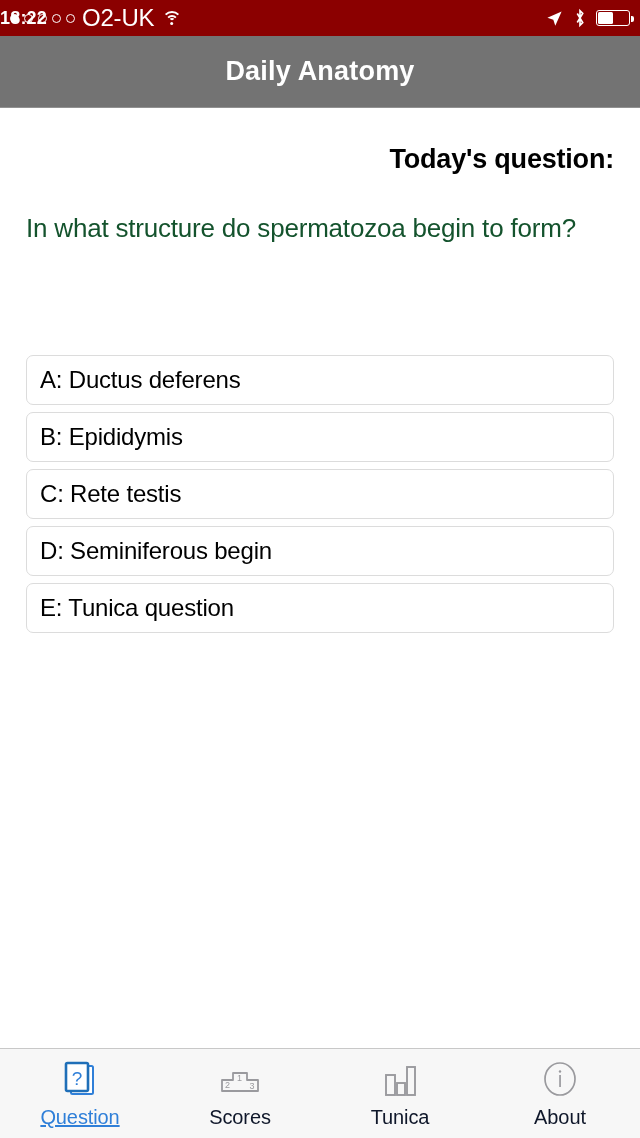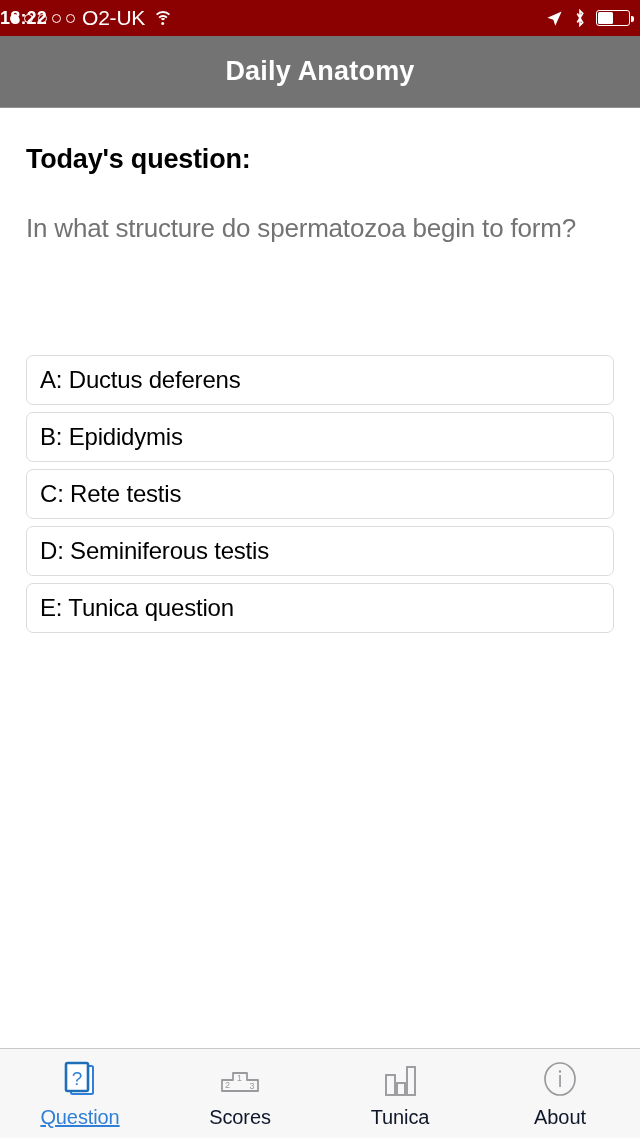--- a/index.html
+++ b/index.html
@@ -13,21 +13,21 @@
 
   
   .statusbar {
     height:36px; background:#8B0000; color:#ffffff;
     display:flex; align-items:center; position:relative; flex:0 0 36px;
   }
   .sb-left { display:flex; align-items:center; gap:7px; padding-left:10px; }
   .dots { display:flex; align-items:center; gap:5px; }
   .dot { width:9px; height:9px; border-radius:50%; border:1.6px solid #ffffff; }
   .dot.filled { background:#ffffff; }
-  .carrier { font-size:21px; letter-spacing:-0.2px; font-weight:400;text-align:center; }
+  .carrier { font-size:24px; letter-spacing:-0.2px; font-weight:400;text-align:center; }
   .wifi { width:21px; height:16px; position:relative; display:inline-block; }
   .wifi i { position:absolute; left:50%; transform:translateX(-50%); border:2px solid #fff;
             border-bottom-color:transparent; border-left-color:transparent; border-right-color:transparent;
             border-radius:50%; }
   .wifi .w1 { width:20px; height:20px; top:1px; }
   .wifi .w2 { width:13px; height:13px; top:4.5px; }
   .wifi .w3 { width:6px;  height:6px;  top:8px; }
   .wifi .wd { width:3.6px; height:3.6px; background:#fff; border-radius:50%; top:11.5px; border:0; }
 
   .sb-center { position:absolute; left:0; right:0; font-size:18px; font-weight:700; letter-spacing:0.2px; }
@@ -41,22 +41,22 @@
   
   .navbar {
     flex:0 0 72px; background:#737373; color:#ffffff;
     display:flex; align-items:center; justify-content:center;
     border-bottom:1px solid rgba(255,255,255,0.22);
   }
   .navbar .title { font-size:27px; font-weight:700; letter-spacing:0.2px; }
 
   
   .content { flex:1 1 auto; background:#ffffff; padding:0 26px; overflow:hidden; position:relative; }
-  .q-heading { font-size:27px; font-weight:700; color:#000000; margin-top:36px; letter-spacing:-0.2px; }
-  .q-text { font-size:26px; color:#737373; margin-top:35px; line-height:1.45; letter-spacing:-0.2px; }
+  .q-heading { font-size:27px; font-weight:700; color:#000000; margin-top:36px; letter-spacing:-0.2px;text-align:right; }
+  .q-text { font-size:26px; color:#14532d; margin-top:35px; line-height:1.45; letter-spacing:-0.2px; }
 
   .options { margin-top:107px; display:flex; flex-direction:column; gap:7px; }
   .option {
     height:50px; border:1px solid #dcdcdc; border-radius:7px; background:#ffffff;
     display:flex; align-items:center; padding:0 13px;
     font-size:24px; color:#000000; letter-spacing:-0.2px;
   }
 
   
   .tabbar {
@@ -121,21 +121,21 @@
       <div class="option">
         <span>A: Ductus deferens</span>
       </div>
       <div class="option">
         <span>B: Epididymis</span>
       </div>
       <div class="option">
         <span>C: Rete testis</span>
       </div>
       <div class="option">
-        <span>D: Seminiferous testis</span>
+        <span>D: Seminiferous begin</span>
       </div>
       <div class="option">
         <span>E: Tunica question</span>
       </div>
     </div>
   </div>
 
   <div class="tabbar">
 
     <div class="tab active">

